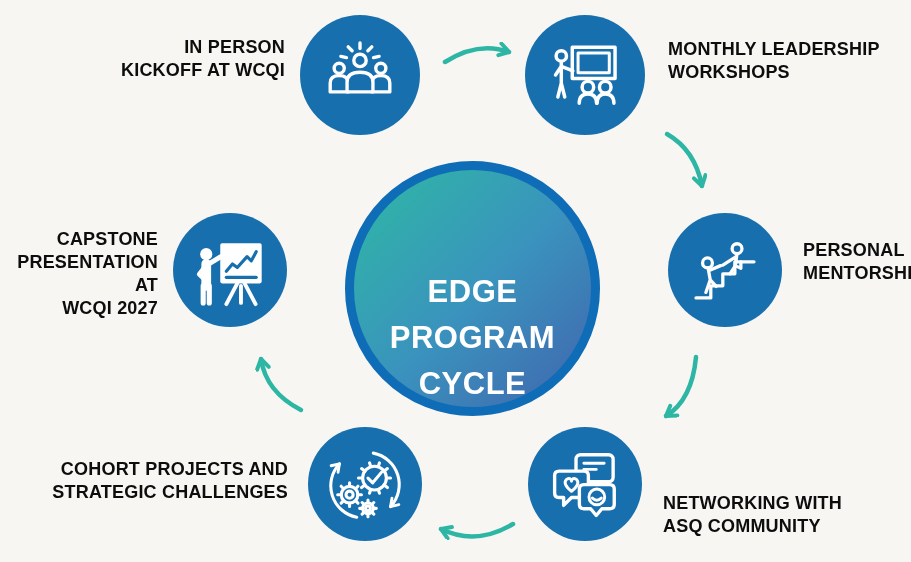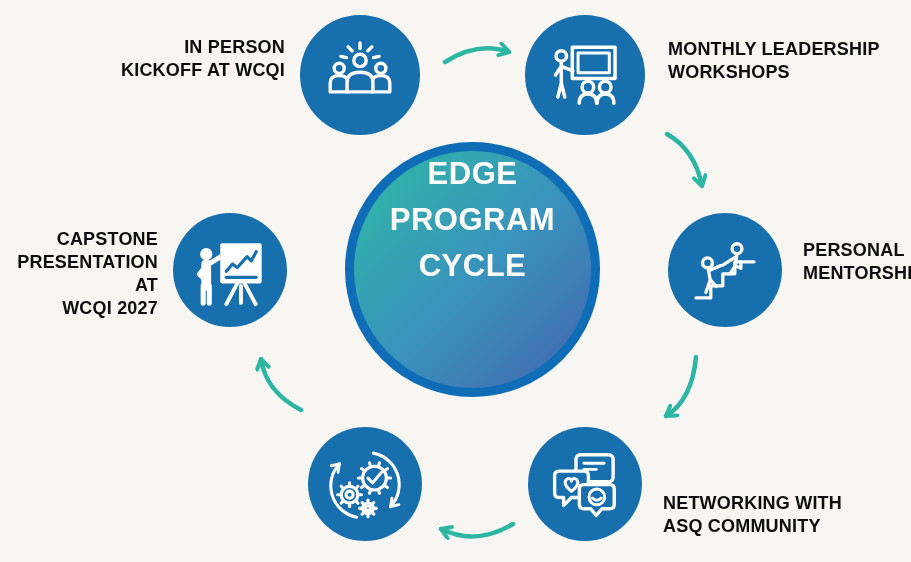--- a/index.html
+++ b/index.html
@@ -24,25 +24,25 @@
   }
   .node svg{display:block;}
   #node-kickoff   {left:300px;top:15px; width:120px;height:120px;}
   #node-workshops {left:525px;top:15px; width:120px;height:120px;}
   #node-mentorship{left:668px;top:213px;width:114px;height:114px;}
   #node-networking{left:528px;top:427px;width:114px;height:114px;}
   #node-cohort    {left:308px;top:427px;width:114px;height:114px;}
   #node-capstone  {left:173px;top:213px;width:114px;height:114px;}
 
   .center-circle{
-    position:absolute;left:345px;top:142px;width:255px;height:255px;
+    position:absolute;left:345px;top:161px;width:255px;height:255px;
     border-radius:50%;
     border:9px solid var(--center-border);
     background:linear-gradient(135deg,#2eb9a4 0%,#3a93bd 52%,#4164ae 100%);
-    display:flex;align-items:flex-start;justify-content:center;
+    display:flex;align-items:flex-end;justify-content:center;
   }
   .center-title{
     color:#fff;font-weight:bold;font-size:31px;line-height:1.48;
     letter-spacing:.5px;text-align:center;white-space:pre-line;
   }
   .label{
     position:absolute;color:var(--ink);font-weight:bold;
     font-size:18px;line-height:23px;letter-spacing:.2px;
     white-space:pre-line;
   }
@@ -166,17 +166,19 @@
   </div>
 
   <div class="label left" id="label-workshops">MONTHLY LEADERSHIP
 WORKSHOPS</div>
   <div class="label right" id="label-kickoff">IN PERSON
 KICKOFF AT WCQI</div>
   <div class="label left" id="label-mentorship">PERSONAL
 MENTORSHIP</div>
   <div class="label left" id="label-networking">NETWORKING WITH
 ASQ COMMUNITY</div>
+  <div class="label right" id="label-cohort">COHORT PROJECTS AND
+STRATEGIC CHALLENGES</div>
   <div class="label right" id="label-capstone">CAPSTONE
 PRESENTATION AT
 WCQI 2027</div>
 
 </div>
 
 </body></html>

